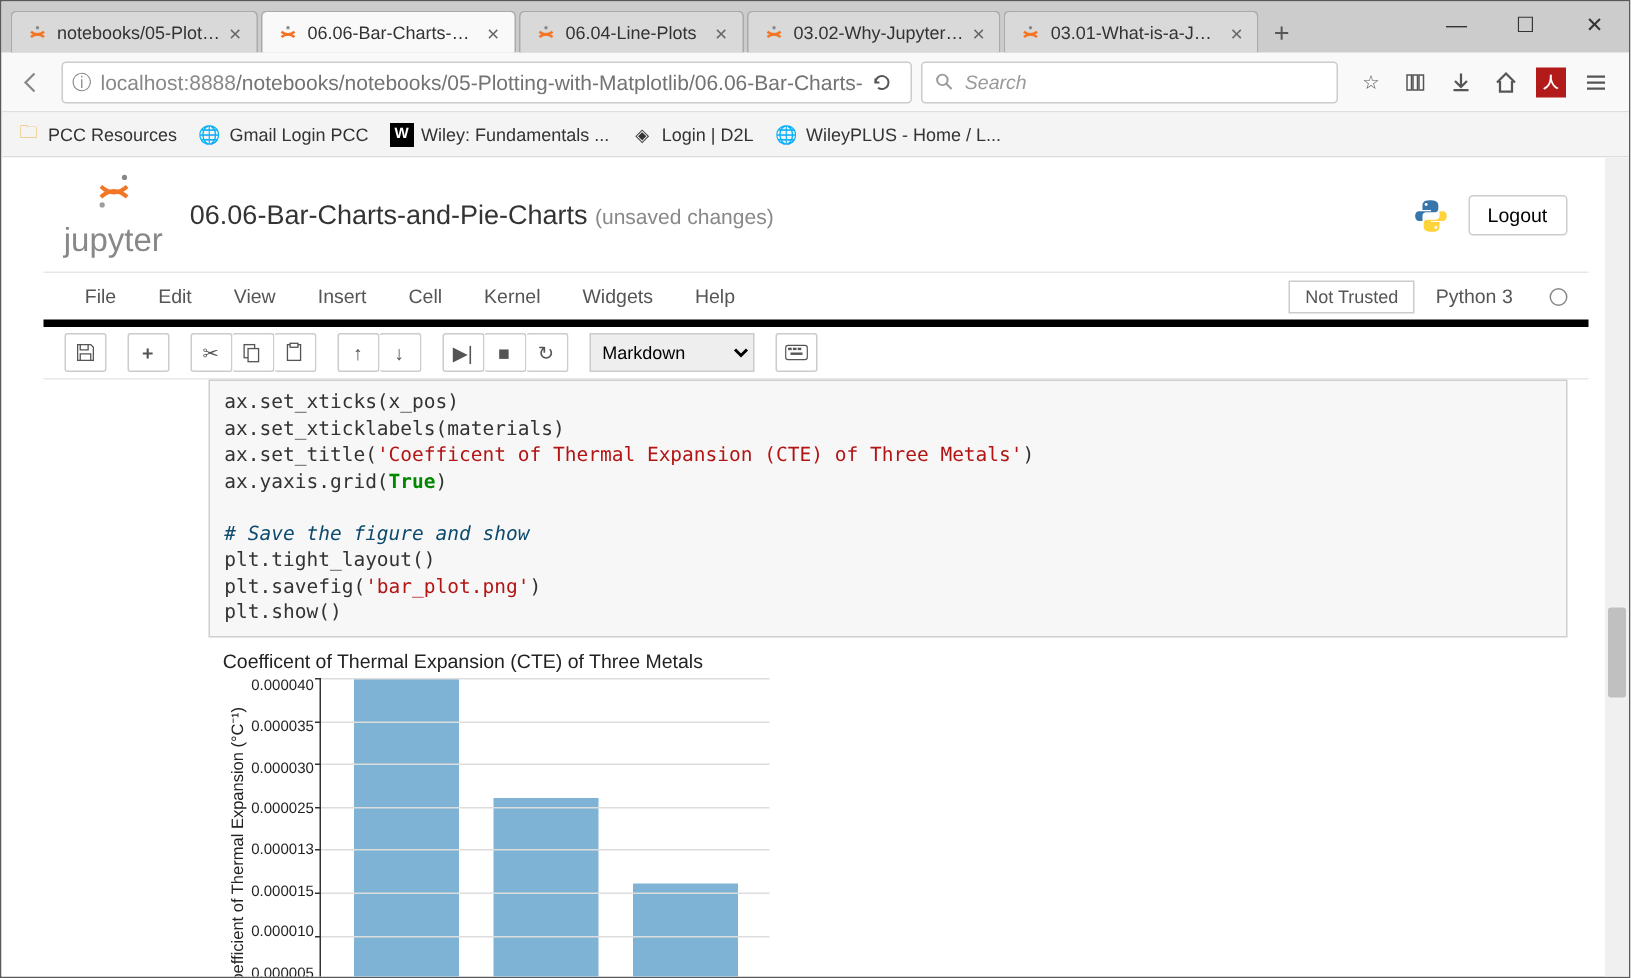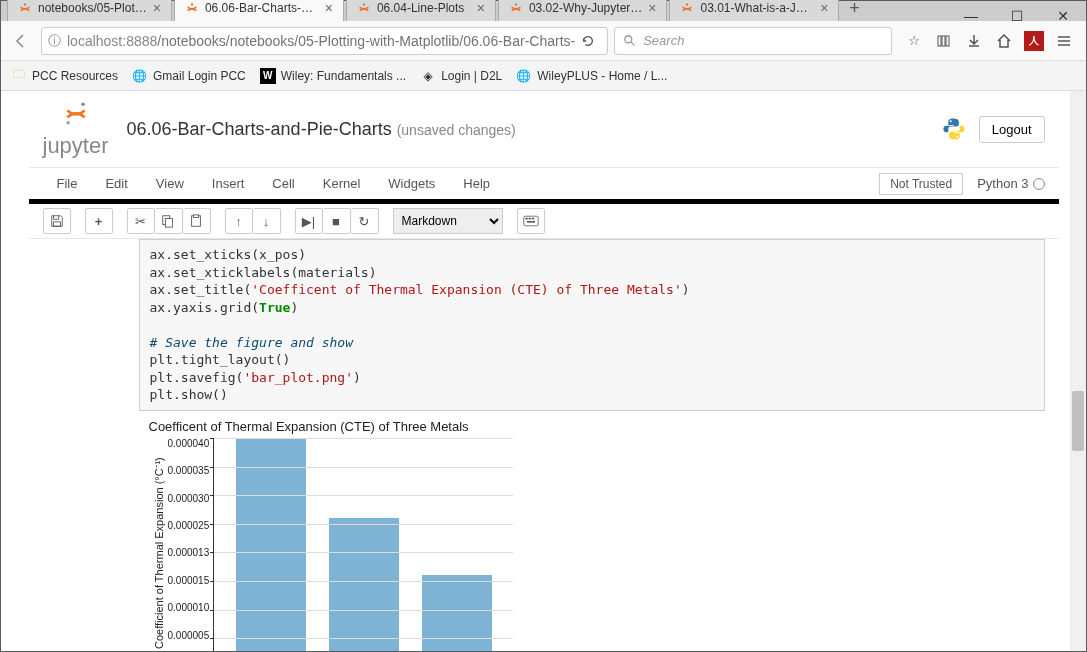--- a/index.html
+++ b/index.html
@@ -4,21 +4,21 @@
 <style>
 * { box-sizing: border-box; margin: 0; padding: 0; }
 body { font-family: "Segoe UI", Arial, sans-serif; font-size: 13px; background: #f0f0f0; overflow: hidden; width: 1087px; height: 652px; }
 
 
 .window { width: 1087px; height: 652px; background: #fff; border: 1px solid #5a5a5a; display: flex; flex-direction: column; }
 .winbtns { position: absolute; top: 0; right: 0; display: flex; }
 .winbtn { width: 46px; height: 30px; display: flex; align-items: center; justify-content: center; font-size: 14px; color: #333; }
 
 
-.tabstrip { display: flex; align-items: flex-end; background: #ccc; padding: 0 6px; height: 20px; position: relative; }
+.tabstrip { display: flex; align-items: flex-end; background: #ccc; padding: 0 6px; height: 34px; position: relative; }
 .tab { display: flex; align-items: center; gap: 6px; padding: 6px 10px; background: #d9d9d9; border: 1px solid #aaa; border-bottom: none; border-radius: 4px 4px 0 0; margin-right: 2px; max-width: 170px; min-width: 150px; height: 28px; font-size: 12px; color: #333; }
 .tab.active { background: #f9f9f9; text-align: right; }
 .tab .favicon { width: 14px; height: 14px; flex-shrink: 0; }
 .tab .label { white-space: nowrap; overflow: hidden; text-overflow: ellipsis; flex: 1; }
 .tab .close { color: #666; font-size: 14px; flex-shrink: 0; }
 .newtab { width: 26px; height: 26px; display: flex; align-items: center; justify-content: center; color: #555; font-size: 18px; }
 
 
 .urlrow { display: flex; align-items: center; background: #f9f9f9; padding: 4px 6px; gap: 6px; border-bottom: 1px solid #ddd; height: 40px; }
 .navbtn { width: 28px; height: 28px; display: flex; align-items: center; justify-content: center; color: #777; border-radius: 3px; }
@@ -43,30 +43,30 @@
 
 .content { flex: 1; background: #fff; overflow: hidden; position: relative; }
 .contentinner { max-width: 1030px; margin: 0 auto; padding: 0; }
 
 
 .jhead { display: flex; align-items: center; padding: 8px 14px; }
 .jlogo { display: flex; align-items: center; gap: 6px; flex-direction: column; }
 .jlogo-text { font-size: 22px; color: #888; }
 .jtitle { margin-left: 18px; font-size: 18px; color: #333; }
 .jtitle .unsaved { color: #888; font-size: 14px; }
-.jhead-right { margin-left: auto; display: flex; align-items: flex-start; gap: 12px; }
+.jhead-right { margin-left: auto; display: flex; align-items: flex-end; gap: 12px; }
 .pyicon { font-size: 20px; }
 .logout { border: 1px solid #ccc; border-radius: 3px; padding: 5px 12px; background: #fff; font-size: 13px; }
 
 
 .jmenu { display: flex; align-items: center; padding: 4px 14px; border-top: 1px solid #e7e7e7; border-bottom: 5px solid #000000; font-size: 13px; color: #555; text-align: center; }
 .jmenu .mi { padding: 4px 14px; }
 .jmenu-right { margin-left: auto; display: flex; align-items: center; gap: 14px; }
 .trusted { border: 1px solid #ccc; padding: 3px 10px; font-size: 12px; color: #555; }
-.kernel { display: flex; align-items: center; gap: 4px; color: #555; font-size: 13px; }
+.kernel { display: flex; align-items: center; gap: 24px; color: #555; font-size: 13px; }
 .kcircle { width: 12px; height: 12px; border: 1.5px solid #888; border-radius: 50%; }
 
 
 .jtoolbar { display: flex; align-items: center; padding: 4px 14px; gap: 4px; border-bottom: 1px solid #e7e7e7; }
 .tbtn { border: 1px solid #ccc; background: #fff; width: 28px; height: 26px; display: flex; align-items: center; justify-content: center; font-size: 13px; color: #555; border-radius: 2px; }
 .tgroup { display: flex; }
 .tgroup .tbtn:not(:first-child) { border-left: none; }
 .tsep { width: 6px; }
 .celltype { border: 1px solid #ccc; height: 26px; padding: 2px 4px; font-size: 12px; width: 110px; background: #eee; }
 

